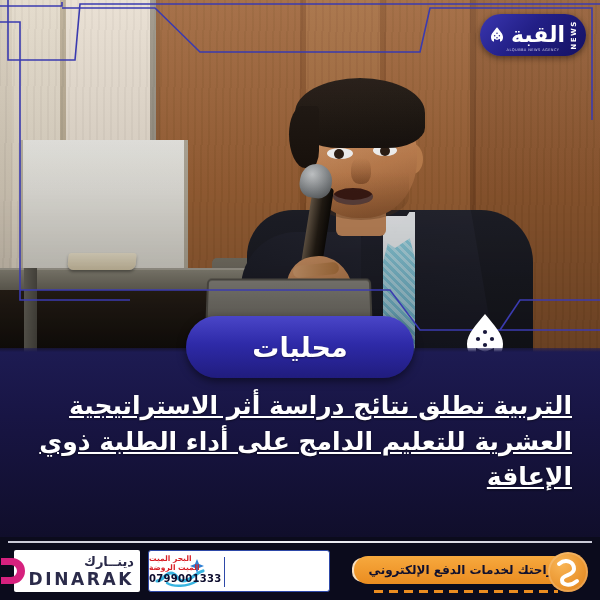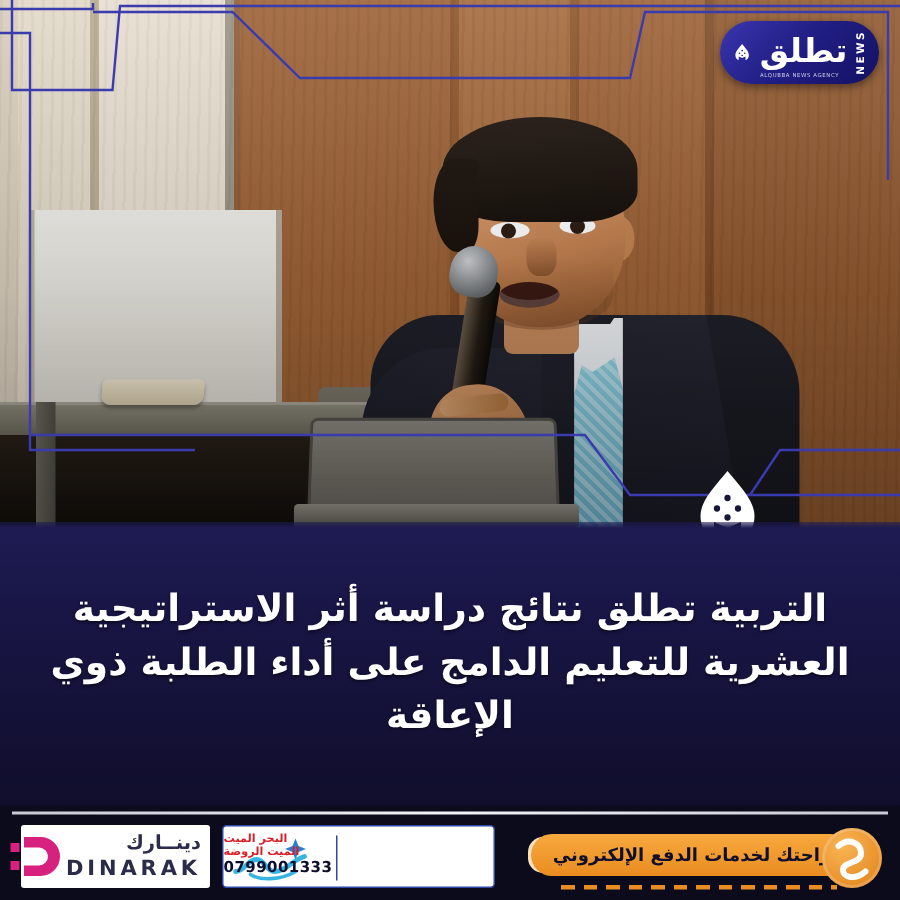--- a/index.html
+++ b/index.html
@@ -260,24 +260,25 @@
     background:linear-gradient(180deg,#4a46c8 0%,#2e2aa8 45%,#201c7e 100%);
     box-shadow:0 3px 8px rgba(0,0,0,.5);
     display:flex; align-items:center; justify-content:center;
   }
   #badge span {
     color:#fff; font-size:27px; font-weight:700; line-height:1;
     text-shadow:0 1px 2px rgba(0,0,0,.45);
   }
   #headline {
     position:absolute; left:28px; right:28px; top:36px;
-    text-align:center; color:#fff;
+    color:#fff;
     font-size:25px; font-weight:700; line-height:1.42;
     text-shadow:0 1px 2px rgba(0,0,0,.5);
     direction:rtl;
+    text-decoration:underline;
   }
 
   
   #divider {
     position:absolute; left:8px; top:541px; width:584px; height:2px;
     background:linear-gradient(90deg,#c9c9d6,#f2f2f7 50%,#c9c9d6);
   }
   #footer {
     position:absolute; left:0; top:546px; width:600px; height:54px;
     background:#0b0b1c;
@@ -286,21 +287,21 @@
 
   
   #spon-dinarak {
     left:14px; top:4px; width:126px; height:42px;
     background:#fff; border-radius:2px;
     display:flex; align-items:center; justify-content:flex-start;
     padding:3px 6px; gap:4px;
   }
   .dnk-text { display:flex; flex-direction:column; align-items:flex-start; line-height:1; }
   .dnk-ar { font-size:13px; color:#2b2b4a; font-weight:700; letter-spacing:2px; }
-  .dnk-en { font-size:14px; color:#2b2b4a; font-weight:700; letter-spacing:2.6px; margin-top:3px; }
+  .dnk-en { font-size:17px; color:#2b2b4a; font-weight:700; letter-spacing:2.6px; margin-top:3px; }
   .dnk-mark { width:34px; height:32px; flex:0 0 34px; }
 
   
   #spon-sama {
     left:148px; top:4px; width:182px; height:42px;
     background:#fff; border-radius:3px;
     border:1px solid #2e49a8;
     overflow:hidden;
   }
   .sama-grid { position:absolute; inset:0; display:flex; direction:rtl; }
@@ -398,33 +399,36 @@
     <svg id="dome-wm" viewBox="0 0 54 50">
       <path d="M27 2 C18 13 9 22 9 32 C9 40 13 45 18 45 L18 36 L27 40 L36 36 L36 45 C41 45 45 40 45 32 C45 22 36 13 27 2 Z" fill="#ffffff"></path>
       <circle cx="27" cy="20" r="2.1" fill="#17163a"></circle>
       <circle cx="20" cy="27" r="2.1" fill="#17163a"></circle>
       <circle cx="34" cy="27" r="2.1" fill="#17163a"></circle>
       <circle cx="27" cy="33" r="2.1" fill="#17163a"></circle>
     </svg>
 
     <div id="logo">
       <span class="logo-news">NEWS</span>
-      <span class="logo-ar">تطلق</span>
+      <span class="logo-ar">القبة</span>
       <svg width="30" height="28" viewBox="0 0 54 50">
         <path d="M27 2 C18 13 9 22 9 32 C9 40 13 45 18 45 L18 36 L27 40 L36 36 L36 45 C41 45 45 40 45 32 C45 22 36 13 27 2 Z" fill="#ffffff"></path>
         <circle cx="27" cy="20" r="2.2" fill="#221f86"></circle>
         <circle cx="20" cy="27" r="2.2" fill="#221f86"></circle>
         <circle cx="34" cy="27" r="2.2" fill="#221f86"></circle>
         <circle cx="27" cy="33" r="2.2" fill="#221f86"></circle>
       </svg>
       <span class="logo-sub">ALQUBBA NEWS AGENCY</span>
     </div>
   </div>
 
   <div id="band">
+    <div id="badge">
+      <span>محليات</span>
+    </div>
     <div id="headline">التربية تطلق نتائج دراسة أثر الاستراتيجية العشرية للتعليم الدامج على أداء الطلبة ذوي الإعاقة</div>
   </div>
 
   <div id="divider"></div>
   <div id="footer">
 
     <div class="spon" id="spon-dinarak">
       <div class="dnk-text">
         <span class="dnk-ar">دينــارك</span>
         <span class="dnk-en">DINARAK</span>

